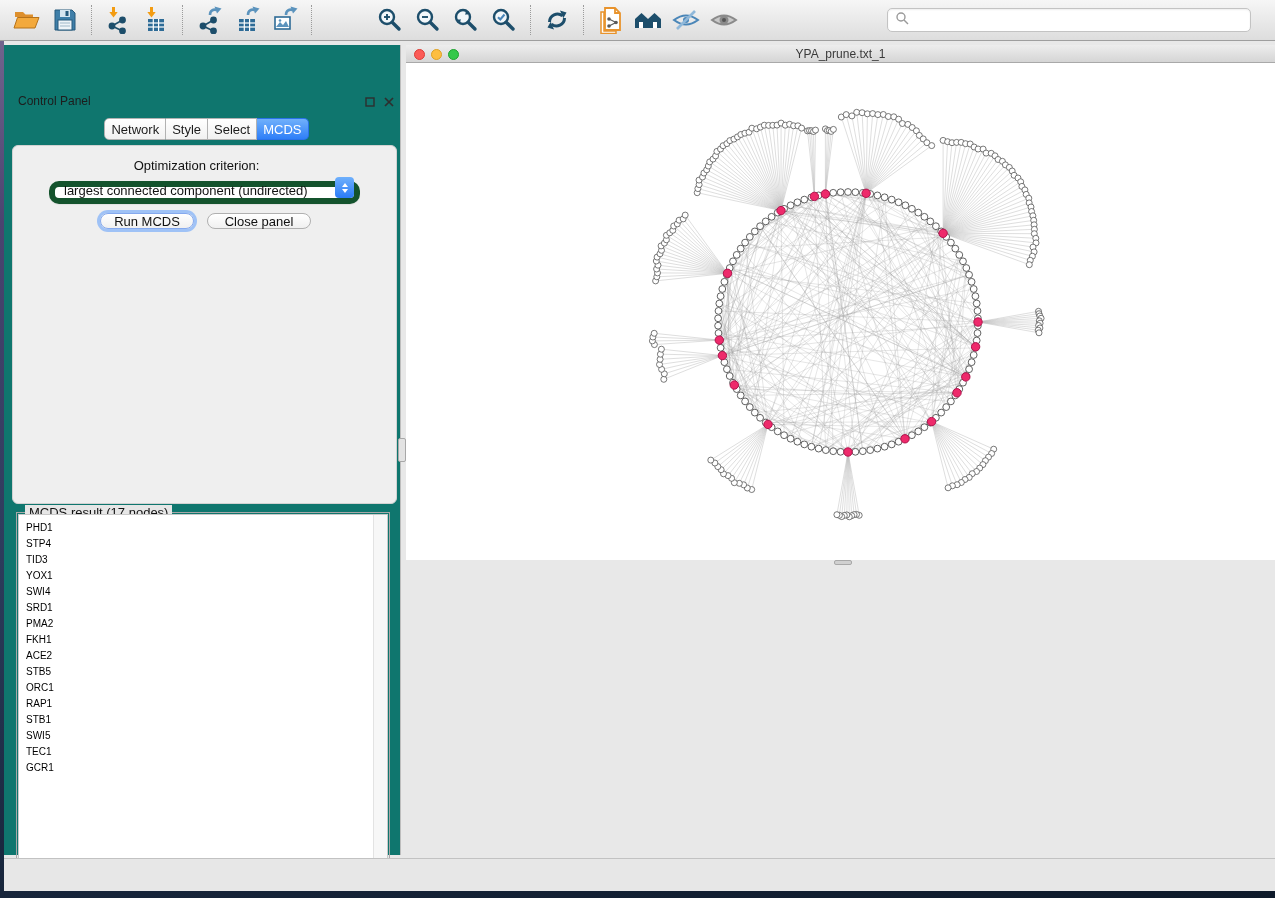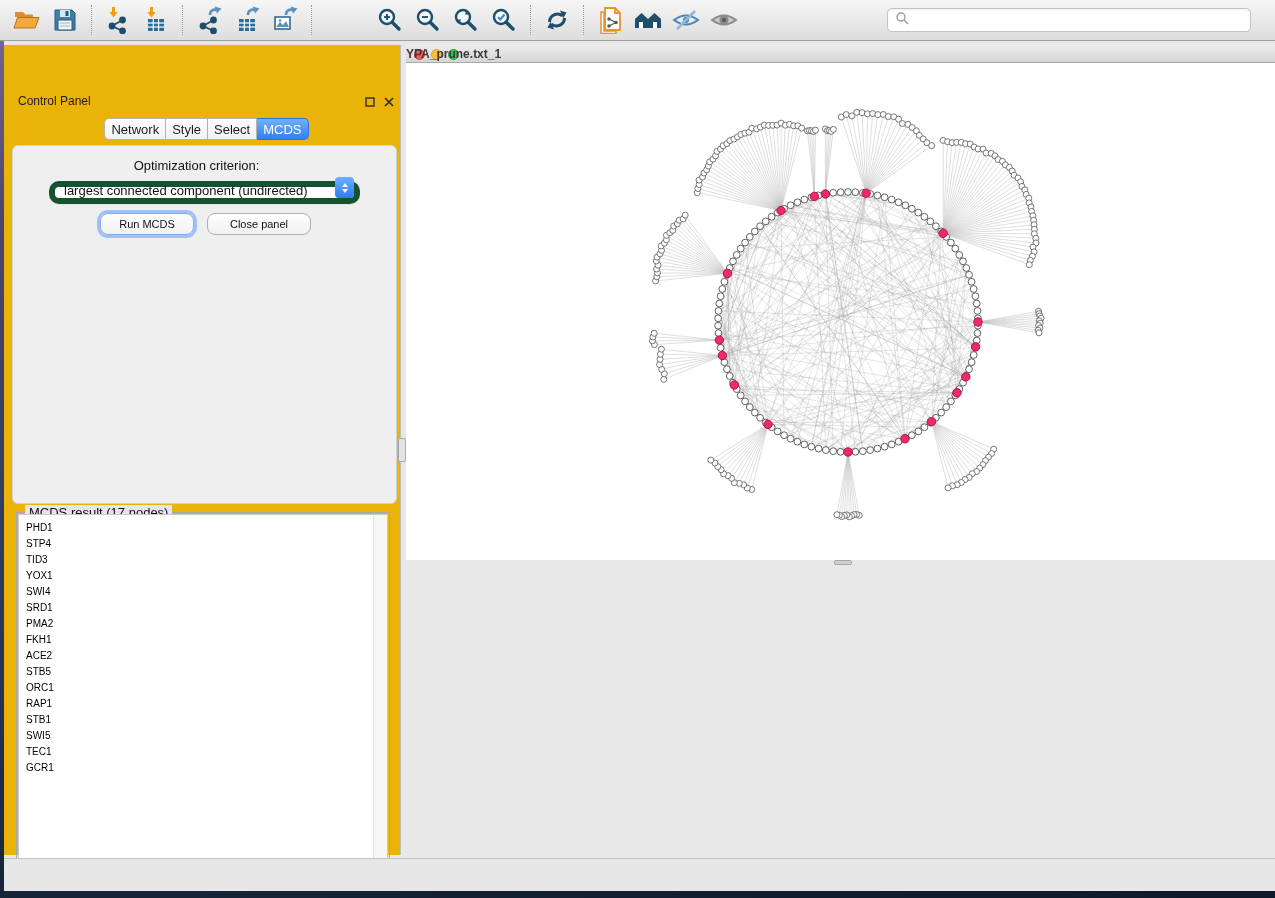--- a/index.html
+++ b/index.html
@@ -13,54 +13,54 @@
 .tgroup{display:flex;align-items:center}
 .ticon{width:38px;height:34px;display:flex;align-items:center;justify-content:center;cursor:default}
 .tsep{width:0;height:30px;border-left:1px dotted #9b9b9b;margin:0 7px}
 #searchbox{position:absolute;right:24px;top:8px;width:364px;height:24px;background:#fff;
 border:1px solid #c3c3c3;border-radius:5px;display:flex;align-items:center;padding-left:7px;gap:4px;
 box-shadow:inset 0 1px 2px rgba(0,0,0,.07)}
 #searchbox input{border:none;outline:none;flex:1;font-size:13px;background:transparent;height:20px;font-family:"Liberation Sans",sans-serif}
 
 #main{position:absolute;left:4px;top:41px;width:1271px;height:850px;background:#e8e8e8}
 
-#control-panel{position:absolute;left:4px;top:45px;width:397px;height:810px;background:#eab308;border-right:1px solid #bdbdbd}
+#control-panel{position:absolute;left:4px;top:45px;width:397px;height:810px;background:#0f766e;border-right:1px solid #bdbdbd}
 #cp-title{position:absolute;left:14px;top:49px;font-size:12px;color:#1d1d1d}
 .winbtn{position:absolute;width:14px;height:14px;display:flex;align-items:center;justify-content:center;cursor:default}
 #cp-tabs{position:absolute;left:4px;top:73px;width:397px;display:flex;justify-content:center}
 .seg{height:22px;padding:0 6px;font-size:13px;background:linear-gradient(#ffffff,#f1f1f1);
 border:1px solid #b2b2b2;border-left:none;display:flex;align-items:center;color:#1c1c1c;cursor:default}
 .seg:first-child{border-left:1px solid #b2b2b2;border-radius:5px 0 0 5px}
 .seg:last-child{border-radius:0 5px 5px 0}
 .seg.active{background:linear-gradient(#70b0fb,#2e7ef8);border-color:#2a72e8;color:#fff}
 #cp-box{position:absolute;left:8px;top:100px;width:385px;height:359px;background:#efefef;border:1px solid #d2d2d2;border-radius:6px}
 #opt-label{position:absolute;left:8px;top:113px;width:369px;text-align:center;font-size:13px;color:#111}
 #combo{position:absolute;left:45px;top:136px;width:311px;height:23px;background:#fff;border:6px solid #14532d;
 border-radius:10px;display:flex;align-items:flex-end;font-size:13px;color:#111;padding-left:9px;box-shadow:0 1px 1px rgba(0,0,0,.06)}
 #combo-stepper{margin-left:auto;width:19px;height:21px;margin-right:0;border-radius:4px;
 background:linear-gradient(#6fb0fc,#2a7bf7);display:flex;flex-direction:column;align-items:center;justify-content:center;gap:2px}
 .tri-up{width:0;height:0;border-left:3.5px solid transparent;border-right:3.5px solid transparent;border-bottom:4.5px solid #fff}
 .tri-dn{width:0;height:0;border-left:3.5px solid transparent;border-right:3.5px solid transparent;border-top:4.5px solid #fff}
-.macbtn{position:absolute;height:22px;background:linear-gradient(#ffffff,#f0f0f0);border:1px solid #b0b0b0;
-border-radius:8px;font-size:11px;display:flex;align-items:center;justify-content:center;color:#111;cursor:default}
+.macbtn{position:absolute;height:16px;background:linear-gradient(#ffffff,#f0f0f0);border:1px solid #b0b0b0;
+border-radius:8px;font-size:13px;display:flex;align-items:center;justify-content:center;color:#111;cursor:default}
 #run-btn{left:96px;top:168px;width:94px;border-color:#85a9ee;box-shadow:0 0 0 3px rgba(92,156,252,.55)}
 #closep-btn{left:203px;top:168px;width:104px}
 #groupbox{position:absolute;left:12px;top:467px;width:374px;height:373px;border:1px solid #a8a8a8}
 #grouplabel{position:absolute;left:21px;top:460px;background:#e6e6e6;padding:0 4px;font-size:13px;color:#111}
 #mcds-list{position:absolute;left:14px;top:469px;width:370px;height:369px;background:#fff;border:1px solid #c9c9c9;overflow:hidden;padding-top:5px}
 .mcds-item{font-size:10px;line-height:16px;padding-left:7px;color:#000}
 #mcds-scroll{position:absolute;left:369px;top:470px;width:14px;height:367px;background:#f7f7f7;border-left:1px solid #e3e3e3}
 
 #net-titlebar{position:absolute;left:406px;top:45px;width:869px;height:18px;
 background:linear-gradient(#ededed,#d5d5d5);border-bottom:1px solid #a9a9a9}
 .light{position:absolute;top:3.5px;width:11px;height:11px;border-radius:50%;cursor:default}
 #light-red{left:8px;background:#fc5b57;border:1px solid #dd3c36}
 #light-yellow{left:25px;background:#fdbe41;border:1px solid #deA123}
 #light-green{left:42px;background:#34c84a;border:1px solid #1ea32f}
-#net-title{position:absolute;left:0;top:2px;width:100%;text-align:left;font-size:12px;font-weight:700;color:#3a3a3a}
+#net-title{position:absolute;left:0;top:2px;width:100%;text-align:center;font-size:12px;font-weight:400;color:#3a3a3a}
 #net-canvas{position:absolute;left:406px;top:63px;width:869px;height:497px;background:#fff;overflow:hidden}
 #vsplit{position:absolute;left:398px;top:438px;width:8px;height:24px;background:#e3e3e3;border:1px solid #a8a8a8;border-radius:2px}
 #hsplit{position:absolute;left:834px;top:560px;width:18px;height:5px;background:#d0d0d0;border:1px solid #a8a8a8;border-radius:2px}
 
 #table-panel{position:absolute;left:406px;top:565px;width:869px;height:293px;background:#e8e8e8}
 
 #statusbar{position:absolute;left:4px;top:858px;width:1271px;height:33px;background:#e7e7e7;border-top:1px solid #c2c2c2}
 
 .chord{stroke:#9a9a9a;stroke-opacity:.36;stroke-width:.7}
 .fanline{stroke:#bdbdbd;stroke-opacity:.85;stroke-width:.6}

